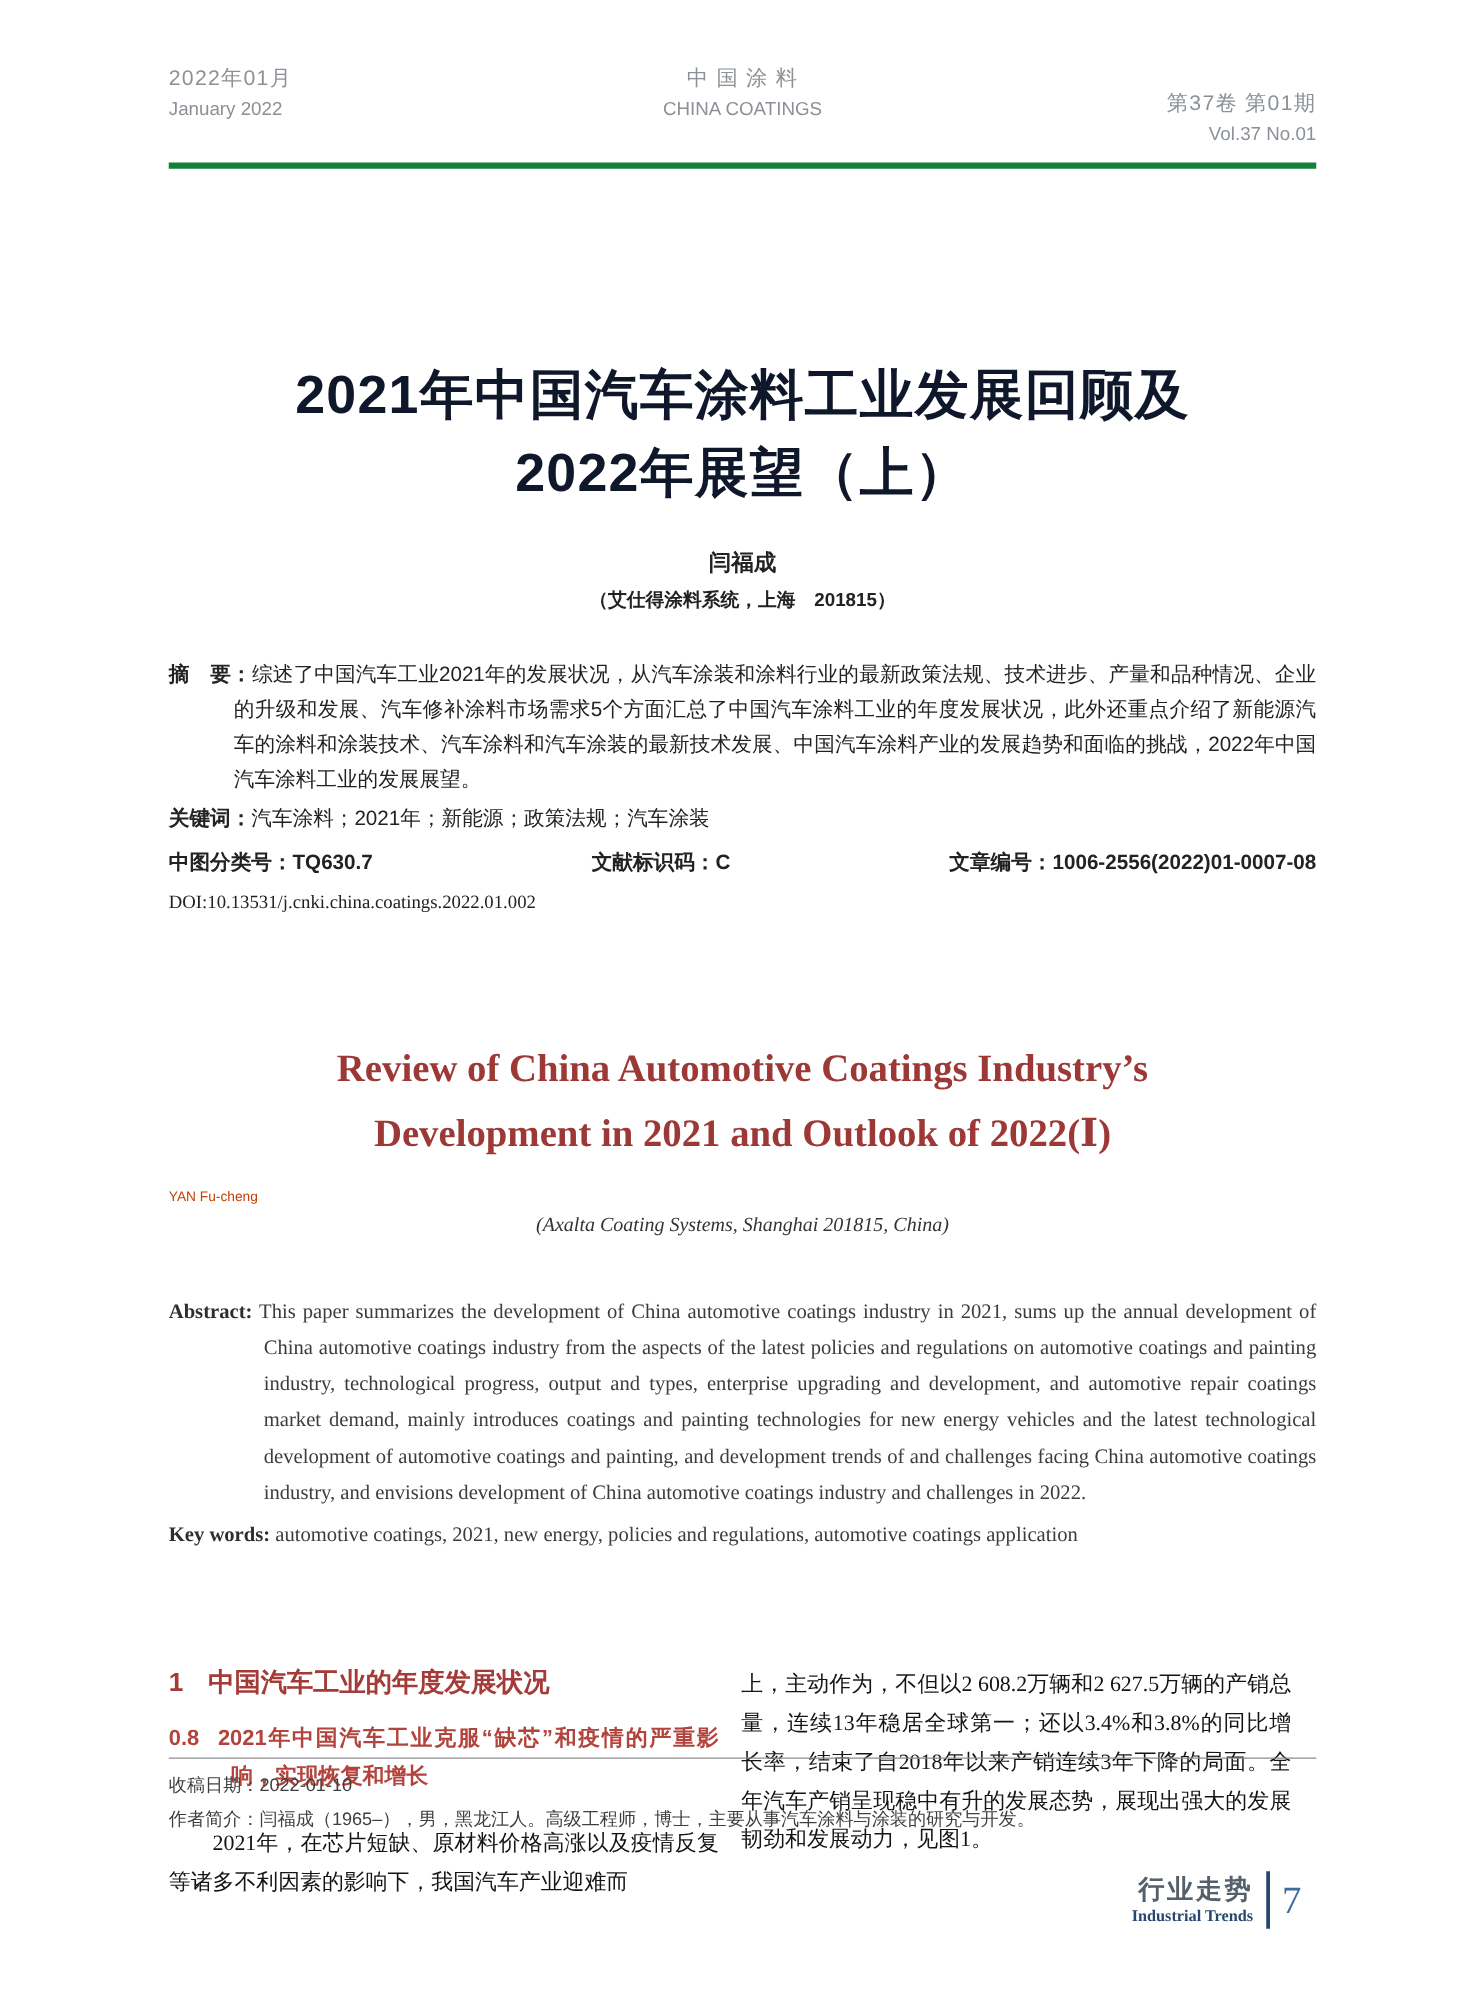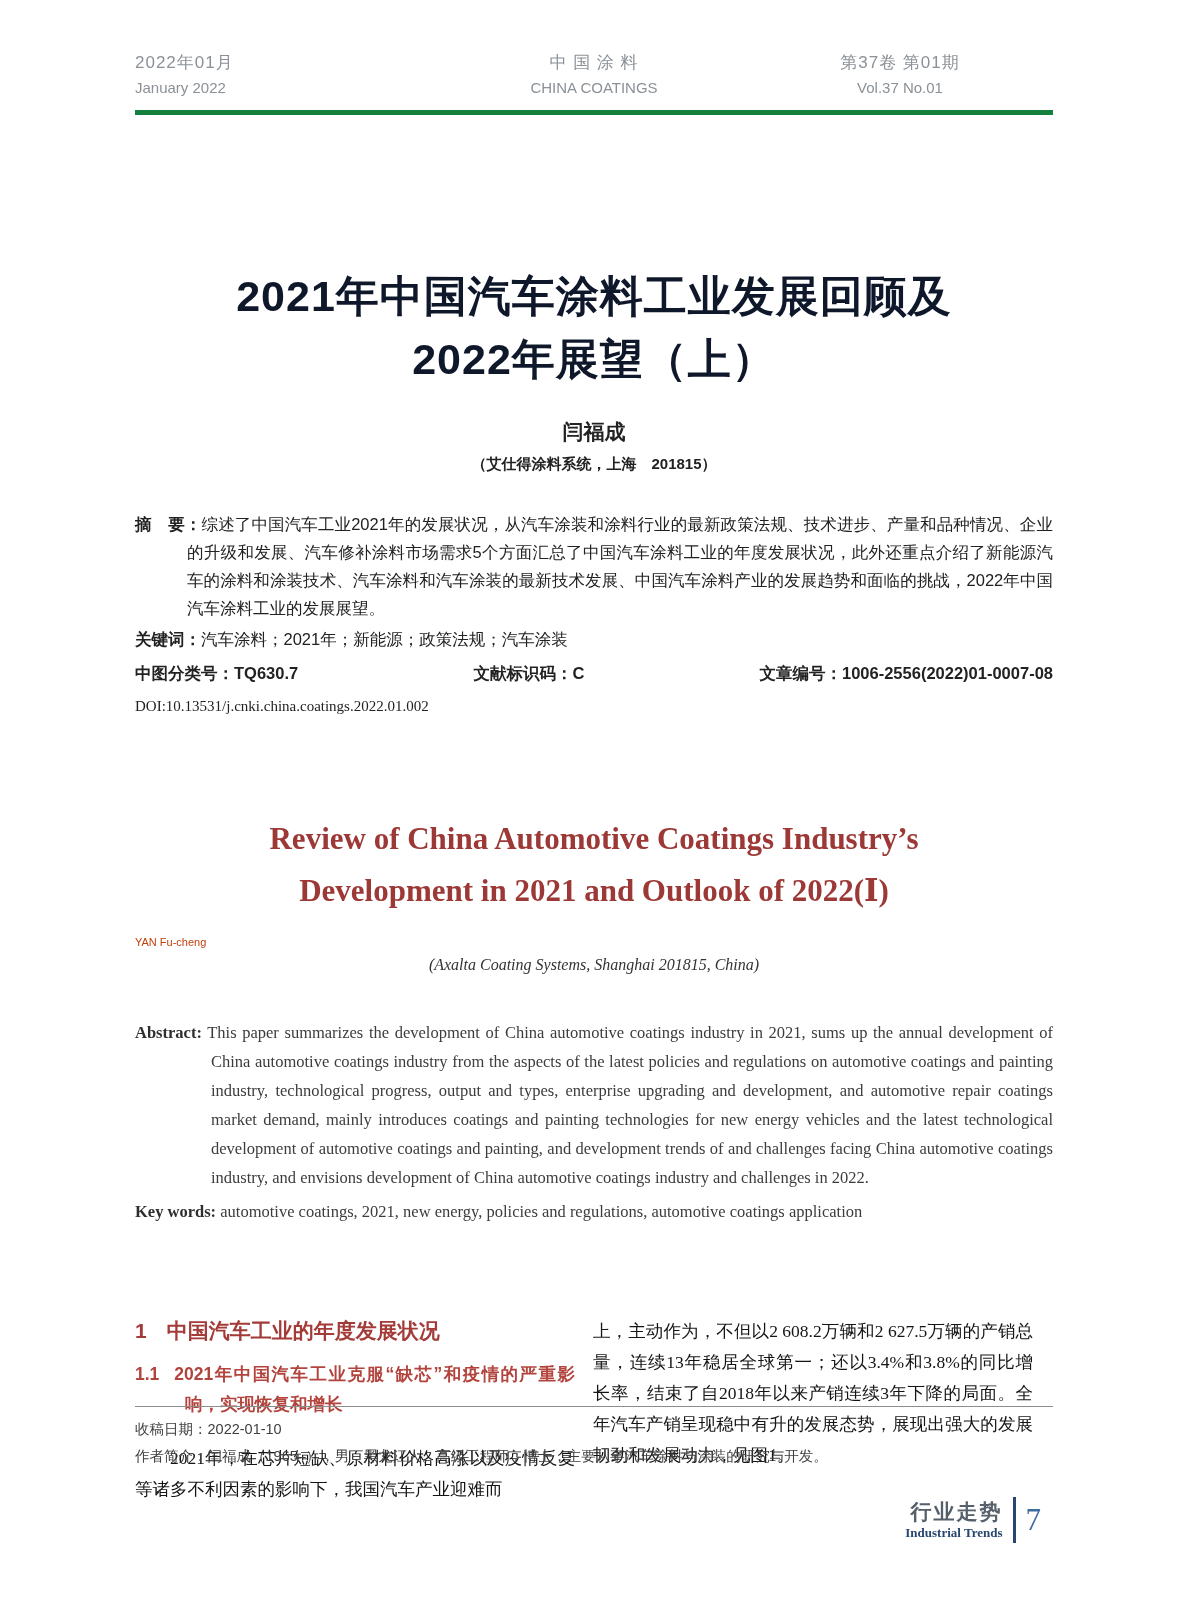--- a/index.html
+++ b/index.html
@@ -10,25 +10,25 @@
     overflow:hidden; margin:0 auto;
   }
   .content { width:918px; margin-left:135px; }
 
   
   .page-header { display:flex; padding-top:50px; padding-bottom:10px; border-bottom:5px solid #15803d; color:#8b9197; }
   .hcell { flex:1; line-height:25px; }
   .hcell .zh { font-size:17px; letter-spacing:1px; }
   .hcell .en { font-size:15px; }
   .hcenter { text-align:center; }
-  .hright { text-align:center; }
+  .hright { text-align:right;margin-top:20px; }
 
   
   .title-zh { margin-top:150px; text-align:center; font-size:43px; font-weight:bold; line-height:63px; color:#0f172a; letter-spacing:1px; }
-  .author-zh { margin-top:27px; text-align:center; font-size:21px; font-weight:bold; color:#222; }
+  .author-zh { margin-top:27px; text-align:center; font-size:18px; font-weight:bold; color:#222; }
   .affil-zh { margin-top:9px; text-align:center; font-size:15px; font-weight:bold; color:#222; }
 
   
   .abs-zh { margin-top:36px; font-size:16.5px; line-height:28px; text-align:justify; color:#222;
             padding-left:52px; text-indent:-52px; }
   .abs-zh .lbl, .kw-zh .lbl { font-weight:bold; }
   .kw-zh { margin-top:3px; font-size:16.5px; line-height:28px; color:#222; }
   .class-row { margin-top:10px; display:flex; justify-content:space-between; font-size:16.5px; font-weight:bold; color:#222; }
   .doi { margin-top:13px; font-family:"Liberation Serif","DejaVu Serif",serif; font-size:15px; color:#222; }
 
@@ -118,21 +118,21 @@
     <div class="author-en">YAN Fu-cheng</div>
     <div class="affil-en">(Axalta Coating Systems, Shanghai 201815, China)</div>
 
     <p class="abs-en"><span class="lbl">Abstract:</span><span> This paper summarizes the development of China automotive coatings industry in 2021, sums up the annual development of China automotive coatings industry from the aspects of the latest policies and regulations on automotive coatings and painting industry, technological progress, output and types, enterprise upgrading and development, and automotive repair coatings market demand, mainly introduces coatings and painting technologies for new energy vehicles and the latest technological development of automotive coatings and painting, and development trends of and challenges facing China automotive coatings industry, and envisions development of China automotive coatings industry and challenges in 2022.</span></p>
 
     <p class="kw-en"><span class="lbl">Key words:</span><span> automotive coatings, 2021, new energy, policies and regulations, automotive coatings application</span></p>
 
     <div class="columns">
       <div class="col col-left">
         <div class="sec1"><span class="num">1</span><span>中国汽车工业的年度发展状况</span></div>
-        <div class="sec11"><span class="num">1.1</span><span>2021年中国汽车工业克服“缺芯”和疫情的严重影响，实现恢复和增长</span></div>
+        <div class="sec11"><span class="num">0.8</span><span>2021年中国汽车工业克服“缺芯”和疫情的严重影响，实现恢复和增长</span></div>
         <p class="body-zh indent2">2021年，在芯片短缺、原材料价格高涨以及疫情反复等诸多不利因素的影响下，我国汽车产业迎难而</p>
       </div>
       <div class="col col-right">
         <p class="body-zh">上，主动作为，不但以2 608.2万辆和2 627.5万辆的产销总量，连续13年稳居全球第一；还以3.4%和3.8%的同比增长率，结束了自2018年以来产销连续3年下降的局面。全年汽车产销呈现稳中有升的发展态势，展现出强大的发展韧劲和发展动力，见图1。</p>
       </div>
     </div>
   </div>
 
   <div class="footnote">
     <div>收稿日期：2022-01-10</div>

